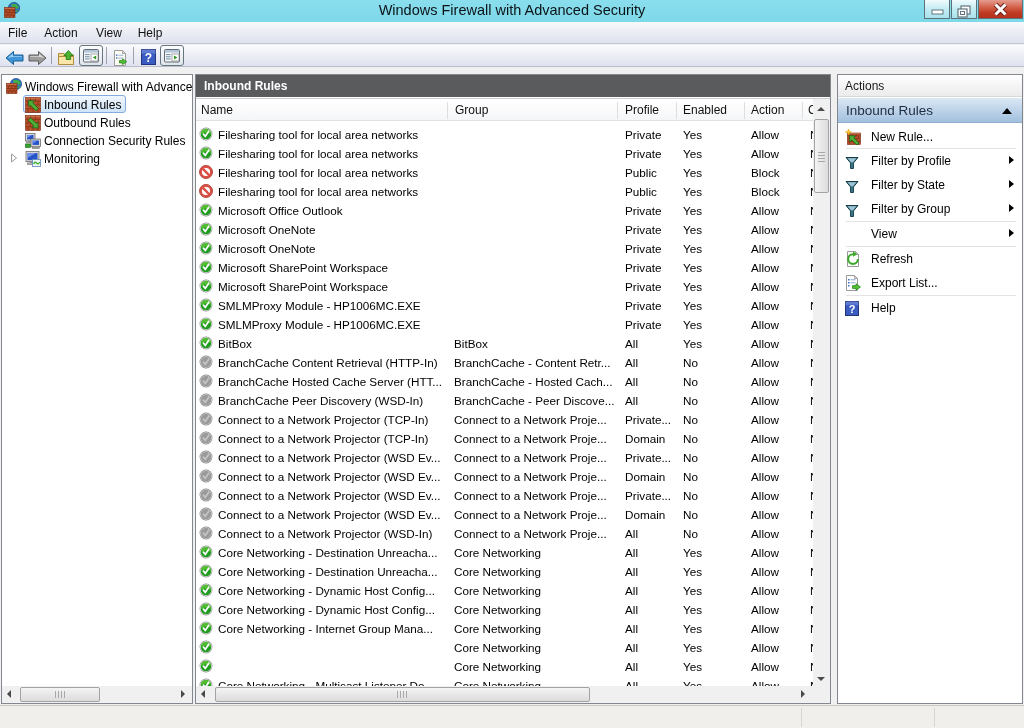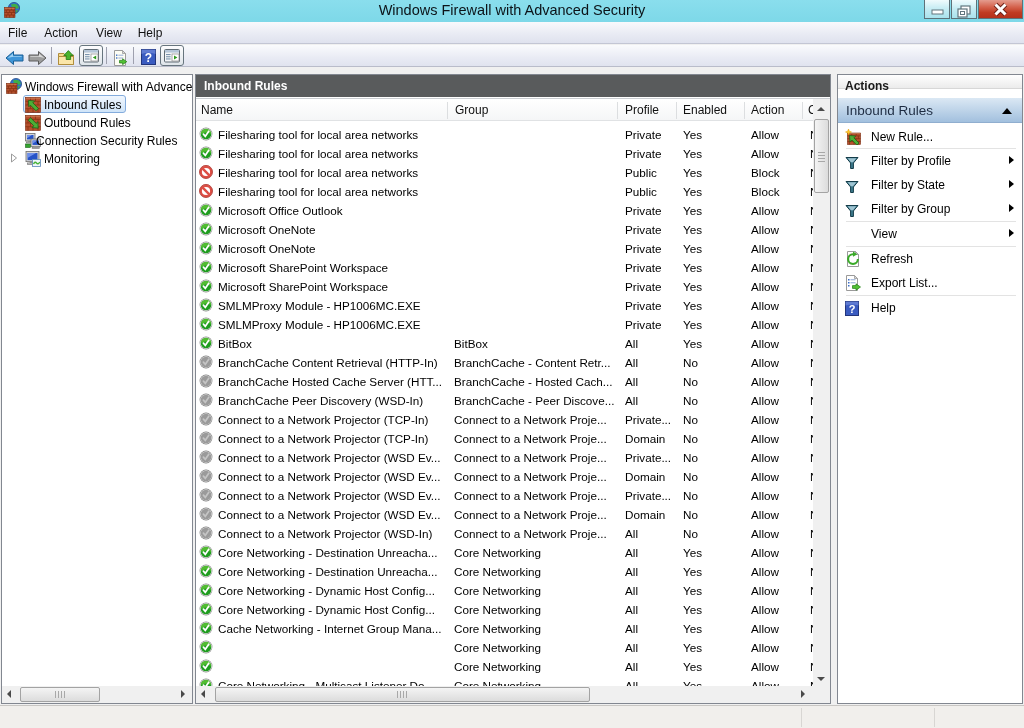--- a/index.html
+++ b/index.html
@@ -27,21 +27,21 @@
 .cell{position:absolute;top:0;height:19px}
 .sb{background:#f0f0f0}
 .sbthumb{background:linear-gradient(90deg,#f4f4f4,#dcdcdc);border:1px solid #a3a3a3;border-radius:2px}
 .sbthumbh{background:linear-gradient(#f4f4f4,#dcdcdc);border:1px solid #a3a3a3;border-radius:2px}
 .arrL{width:0;height:0;border-right:4px solid #4a4a4a;border-top:4px solid transparent;border-bottom:4px solid transparent}
 .arrR{width:0;height:0;border-left:4px solid #4a4a4a;border-top:4px solid transparent;border-bottom:4px solid transparent}
 .arrU{width:0;height:0;border-bottom:4px solid #4a4a4a;border-left:4px solid transparent;border-right:4px solid transparent}
 .arrD{width:0;height:0;border-top:4px solid #4a4a4a;border-left:4px solid transparent;border-right:4px solid transparent}
 .griph{background:repeating-linear-gradient(90deg,#a8a8a8 0 1px,rgba(0,0,0,0) 1px 3px)}
 .gripv{background:repeating-linear-gradient(0deg,#a8a8a8 0 1px,rgba(0,0,0,0) 1px 3px)}
-#acthdr{left:838px;top:75px;width:184px;height:14px;background:linear-gradient(#ffffff,#ebebeb);border-bottom:1px solid #d7d7d7;font-size:12px;font-weight:bold;color:#1a1a1a;line-height:22px;padding-left:7px}
+#acthdr{left:838px;top:75px;width:184px;height:22px;background:linear-gradient(#ffffff,#ebebeb);border-bottom:1px solid #d7d7d7;font-size:12px;font-weight:normal;color:#1a1a1a;line-height:22px;padding-left:7px}
 #actsub{left:838px;top:98px;width:184px;height:25px;background:linear-gradient(#dbe8f4,#a2c0de);border-bottom:1px solid #90aecf;font-size:13.5px;color:#1e2c42;line-height:25px;padding-left:8px}
 .actitem{left:838px;width:184px;height:24px;font-size:12px;color:#000;line-height:24px}
 .actsep{left:846px;width:170px;height:1px;background:#e3e3e3}
 .aicon{position:absolute;left:7px;top:4px}
 .atext{position:absolute;left:33px}
 .aarr{position:absolute;right:8px;top:7px;width:0;height:0;border-left:5px solid #000;border-top:4.5px solid transparent;border-bottom:4.5px solid transparent}
 
 </style></head><body>
 <div class="abs" id="titlebar">
     <div id="title">Windows Firewall with Advanced Security</div>
@@ -207,21 +207,21 @@
       <path d="M2.0 2.0 L7.0 2.0 L2.0 5.25 Z" fill="#7d9bf0" opacity="0.85"></path>
       <rect x="3.16" y="7.91" width="4.18" height="0.9500000000000001" fill="#9b9b9b"></rect>
       <rect x="1.64" y="8.86" width="7.22" height="1.14" fill="#c9c9c9" stroke="#6e6e6e" stroke-width="0.6"></rect>
       <rect x="6" y="6" width="9.5" height="7.41" fill="#d6d6d6" stroke="#6e6e6e" stroke-width="0.8"></rect>
       <rect x="7.5" y="7.5" width="6.5" height="4.41" fill="#2653c7"></rect>
       <path d="M7.5 7.5 L12.5 7.5 L7.5 10.75 Z" fill="#7d9bf0" opacity="0.85"></path>
       <rect x="8.66" y="13.41" width="4.18" height="0.9500000000000001" fill="#9b9b9b"></rect>
       <rect x="7.14" y="14.36" width="7.22" height="1.14" fill="#c9c9c9" stroke="#6e6e6e" stroke-width="0.6"></rect>
       <rect x="0.5" y="11" width="5" height="3.5" fill="#35a52f" stroke="#1c6418" stroke-width="0.6"></rect>
     </svg></div>
-<div class="abs treerow" style="left:36px;top:132px">Connection Security Rules</div>
+<div class="abs treerow" style="left:44px;top:132px">Connection Security Rules</div>
 <div class="abs" style="left:25px;top:151px;line-height:0"><svg width="16" height="16" viewBox="0 0 16 16" style="">
       <rect x="1" y="0.5" width="13" height="10.14" fill="#d6d6d6" stroke="#6e6e6e" stroke-width="0.8"></rect>
       <rect x="2.5" y="2.0" width="10" height="7.140000000000001" fill="#2653c7"></rect>
       <path d="M2.5 2.0 L11 2.0 L2.5 7.0 Z" fill="#7d9bf0" opacity="0.85"></path>
       <rect x="4.640000000000001" y="10.64" width="5.72" height="1.3" fill="#9b9b9b"></rect>
       <rect x="2.56" y="11.94" width="9.88" height="1.56" fill="#c9c9c9" stroke="#6e6e6e" stroke-width="0.6"></rect>
       <rect x="7.5" y="8.5" width="8" height="7" fill="#eef6fc" stroke="#5b87b9" stroke-width="0.8"></rect>
       <path d="M8.5 13 Q10 10 11.5 12 T 14.8 11" fill="none" stroke="#49b53a" stroke-width="1.4"></path>
     </svg></div>
 <div class="abs treerow" style="left:44px;top:150px">Monitoring</div>
@@ -629,21 +629,21 @@
     <span class="cell" style="left:614px">No</span>
   </div>
 <div class="abs row" style="left:196px;top:619px;width:617px;overflow:hidden">
     <span class="cell" style="left:3px;top:2px;line-height:0"><svg width="14" height="14" viewBox="0 0 14 14" style="">
         <circle cx="7" cy="7" r="6.4" fill="#8a8a8a"></circle>
         <circle cx="7" cy="7" r="5.8" fill="#ffffff"></circle>
         <circle cx="7" cy="7" r="5.3" fill="#1f9c1f"></circle>
         <path d="M7 1.8 A5.2 5.2 0 0 1 12.2 7 A7 4.2 0 0 0 7 5.4 A7 4.2 0 0 0 1.8 7 A5.2 5.2 0 0 1 7 1.8 Z" fill="#5fc437" opacity="0.8"></path>
         <path d="M4.4 7.1 L6.3 9.3 L9.8 4.2" stroke="#ffffff" stroke-width="1.7" fill="none" stroke-linecap="round"></path>
       </svg></span>
-    <span class="cell" style="left:22px">Cache Networking - Internet Group Mana...</span>
+    <span class="cell" style="left:22px">Core Networking - Internet Group Mana...</span>
     <span class="cell" style="left:258px">Core Networking</span>
     <span class="cell" style="left:429px">All</span>
     <span class="cell" style="left:487px">Yes</span>
     <span class="cell" style="left:555px">Allow</span>
     <span class="cell" style="left:614px">No</span>
   </div>
 <div class="abs row" style="left:196px;top:638px;width:617px;overflow:hidden">
     <span class="cell" style="left:3px;top:2px;line-height:0"><svg width="14" height="14" viewBox="0 0 14 14" style="">
         <circle cx="7" cy="7" r="6.4" fill="#8a8a8a"></circle>
         <circle cx="7" cy="7" r="5.8" fill="#ffffff"></circle>

